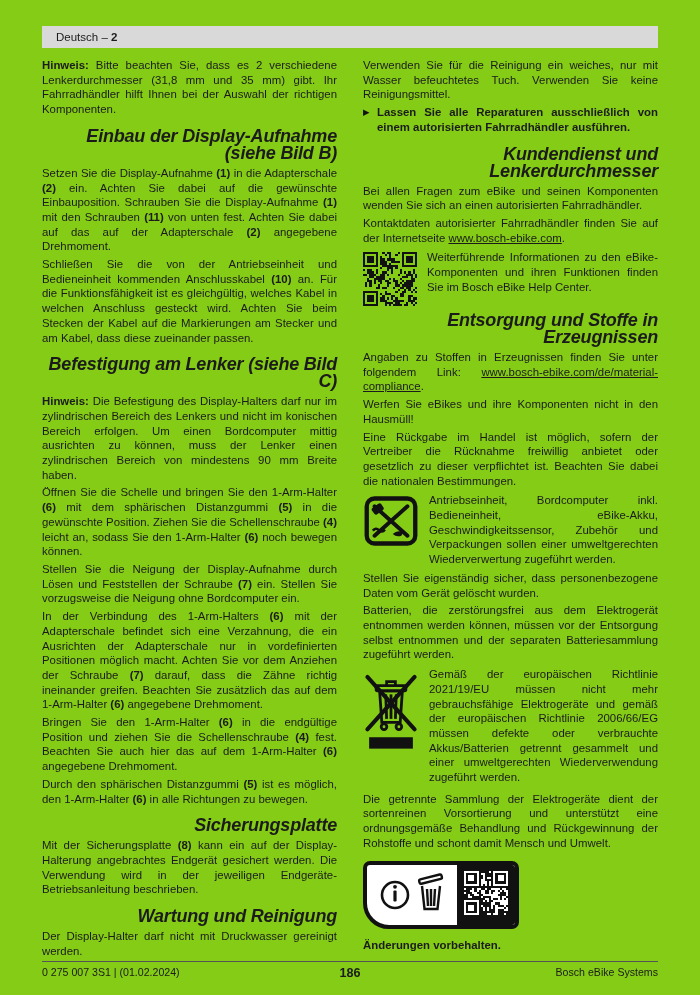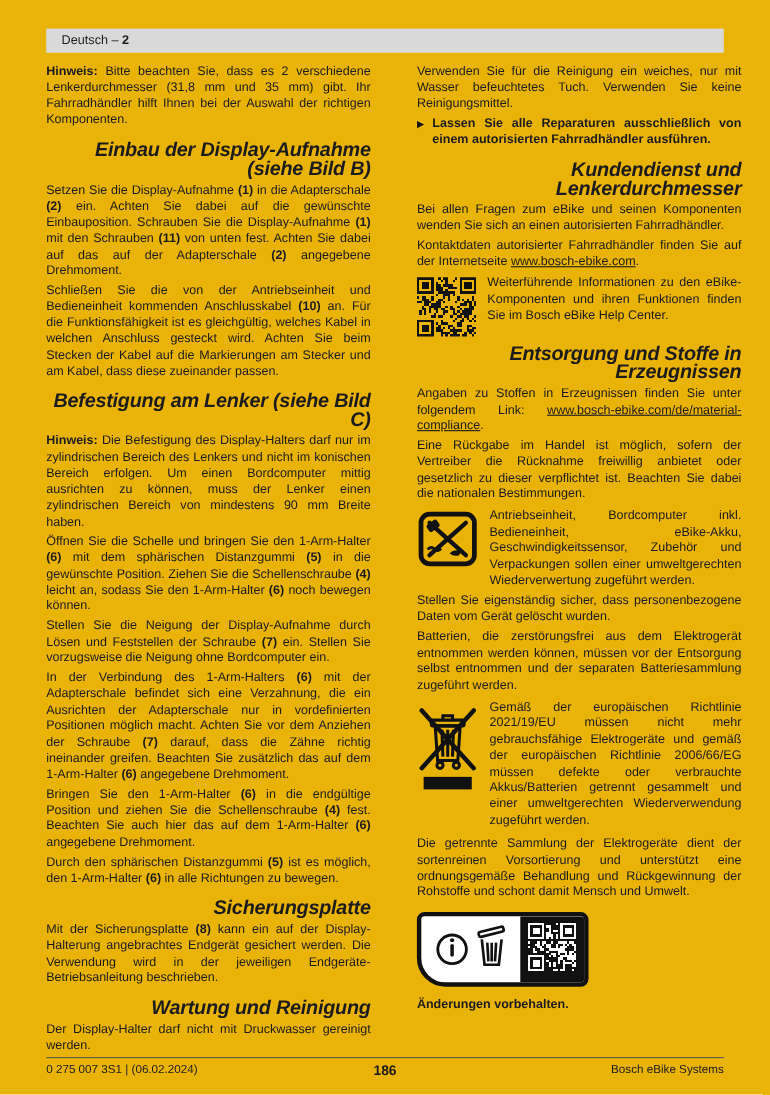--- a/index.html
+++ b/index.html
@@ -1,35 +1,35 @@
 <!DOCTYPE html>
 <html lang="de"><head>
 <meta charset="utf-8">
 <style>
   html,body{margin:0;padding:0;background:#ffffff;}
   .page{
     position:relative;
     width:700px;height:995px;
-    background:#eab308;
+    background:#84cc16;
     font-family:"Liberation Sans","DejaVu Sans",sans-serif;
     color:#1b1b1b;
     overflow:hidden;
     box-sizing:border-box;
   }
   .header-bar{
     position:absolute;left:42px;right:42px;top:26px;
     height:22px;line-height:22px;
     background:#d9d9d9;
     font-size:11.5px;
     padding:0 14px;
     box-sizing:border-box;
   }
   .columns{
     position:absolute;left:42px;right:42px;top:58px;
-    display:flex;gap:42px;
+    display:flex;gap:26px;
   }
   .col{width:295px;flex:0 0 295px;font-size:11.4px;line-height:14.7px;text-align:justify;}
   .col h1{font-size:20px;line-height:23px;margin:17px 0 6px;letter-spacing:-0.3px;clear:left;text-align:left;}
   .col h2{font-size:18px;line-height:17px;margin:11px 0 4px;letter-spacing:-0.2px;clear:left;text-align:right;font-style:italic;}
   .col p{margin:0 0 3px;clear:left;}
   .bullet{display:flex;margin:3px 0 4px;clear:left;}
   .bullet .tri{flex:0 0 14px;font-size:8.5px;line-height:14.7px;color:#111;}
   .bullet p{margin:0;clear:none;font-weight:bold;}
   .media{margin:5px 0 4px;clear:left;}
   .media .micon{float:left;margin:2px 10px 2px 0;}
@@ -299,20 +299,21 @@
                 <path fill-rule="evenodd" d="M18 0h7v7h-7z M19 1v5h5v-5z"></path>
                 <rect x="20" y="2" width="3" height="3"></rect>
                 <path fill-rule="evenodd" d="M0 18h7v7h-7z M1 19v5h5v-5z"></path>
                 <rect x="2" y="20" width="3" height="3"></rect>
               </g>
             </svg></span>
           <p>Weiterführende Informationen zu den eBike-Komponenten und ihren Funktionen finden Sie im Bosch eBike Help Center.</p>
         </div>
         <h2>Entsorgung und Stoffe in Erzeugnissen</h2>
         <p>Angaben zu Stoffen in Erzeugnissen finden Sie unter folgendem Link: <u>www.bosch-ebike.com/de/material-compliance</u>.</p>
+        <p>Werfen Sie eBikes und ihre Komponenten nicht in den Hausmüll!</p>
         <p>Eine Rückgabe im Handel ist möglich, sofern der Vertreiber die Rücknahme freiwillig anbietet oder gesetzlich zu dieser verpflichtet ist. Beachten Sie dabei die nationalen Bestimmungen.</p>
         <div class="media">
           <span class="micon"><svg width="56" height="52" viewBox="0 0 64 60">
        <rect x="4" y="4" width="56" height="52" rx="9" fill="none" stroke="#111111" stroke-width="5"></rect>
        <line x1="13" y1="13" x2="51" y2="47" stroke="#111111" stroke-width="4.5" stroke-linecap="round"></line>
        <line x1="51" y1="13" x2="13" y2="47" stroke="#111111" stroke-width="4.5" stroke-linecap="round"></line>
        <rect x="10" y="12" width="13" height="9" rx="2.5" fill="#111111" transform="rotate(-35 16 16)"></rect>
        <path d="M11 41 q3.5 -4 7 -0.5 q3.5 3.5 7 -0.5" stroke="#111111" stroke-width="3" fill="none"></path>
        <path d="M34 45 q5 -5 12 -2 l-2 4 q-6 2 -10 -2 z" fill="#111111"></path>
      </svg></span>
@@ -480,18 +481,18 @@
                   <rect x="2" y="16" width="3" height="3"></rect>
                 </g>
               </svg></span>
           </div>
         </div>
         <p class="changes"><b>Änderungen vorbehalten.</b></p>
       </div>
   </div>
 
   <div class="footer">
-    <span>0 275 007 3S1 | (06.02.2024)</span>
+    <span>0 275 007 3S1 | (01.02.2024)</span>
     <span class="pageno">186</span>
     <span>Bosch eBike Systems</span>
   </div>
 
 </div>
 
 </body></html>

